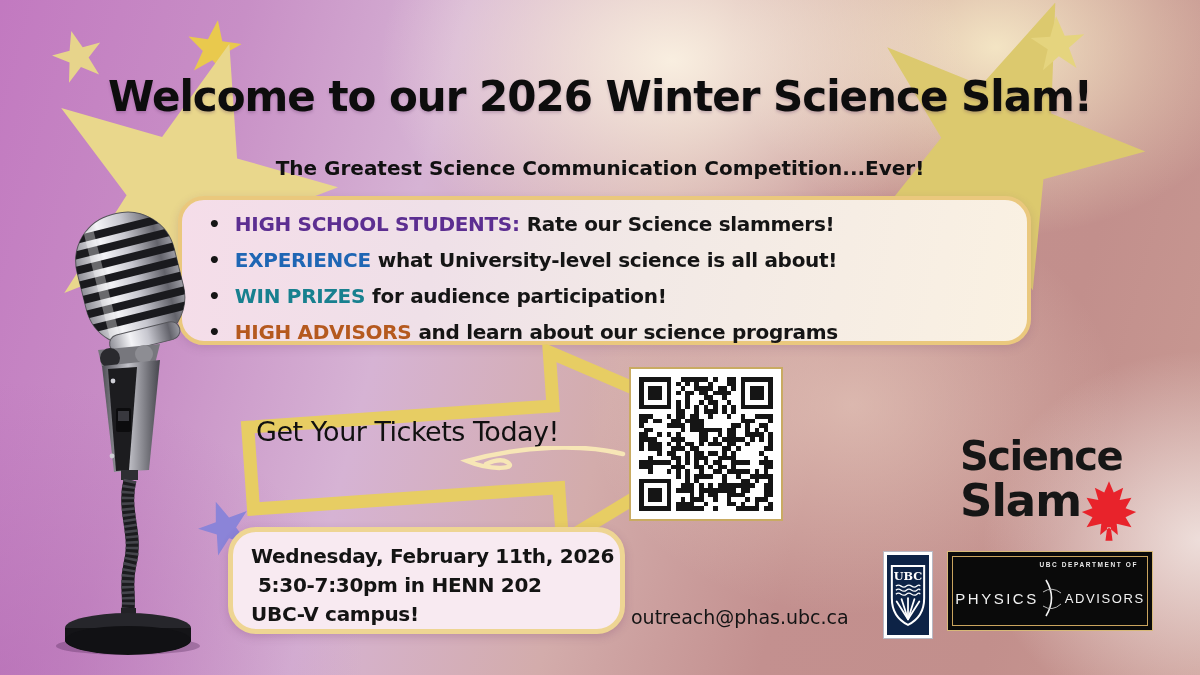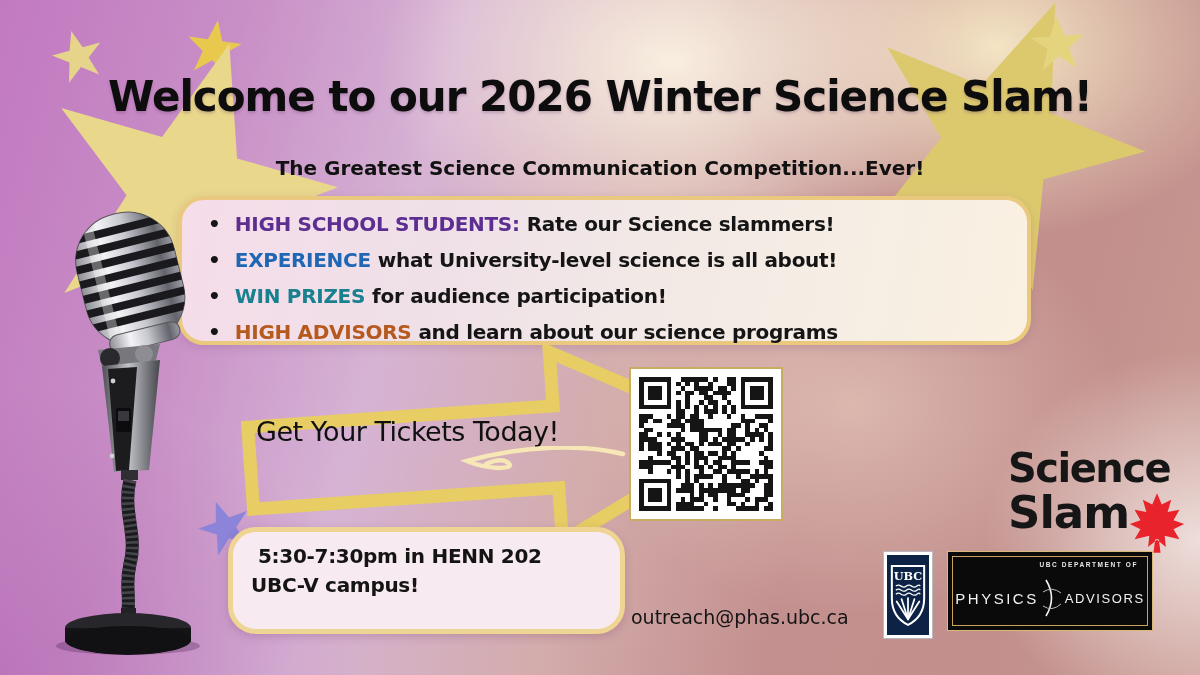--- a/index.html
+++ b/index.html
@@ -57,21 +57,21 @@
     left:228px;top:527px;width:397px;height:107px;z-index:6;box-sizing:border-box;
     border:5px solid #eed593;border-radius:28px;background:#f8eaf1;
     box-shadow:0 3px 8px rgba(120,60,110,.25);
     padding:10px 0 0 18px;
   }
   .date-line{font-size:20px;font-weight:800;letter-spacing:-.3px;color:#141414;line-height:29px;white-space:nowrap;}
   .date-line.indent{padding-left:7px;}
   
   .email{left:631px;top:606px;z-index:5;font-size:19px;font-weight:400;color:#141414;}
   
-  .ss-logo{left:960px;top:448px;z-index:5;color:#161616;line-height:1;margin-left:48px;}
+  .ss-logo{left:960px;top:436px;z-index:5;color:#161616;line-height:1;}
   .ss-line1{font-size:40px;font-weight:800;letter-spacing:-1.5px;}
   .ss-line2{font-size:45px;font-weight:800;letter-spacing:-1px;margin-top:2px;}
   .ss-leaf{position:absolute;left:118px;top:44px;width:62px;height:62px;}
   
   .ubc-box{
     left:884px;top:552px;width:48px;height:86px;z-index:5;box-sizing:border-box;
     border:3px solid #fff;box-shadow:0 0 0 1px #b9b9c4;
     display:flex;align-items:center;justify-content:center;
   }
   
@@ -635,20 +635,21 @@
           <rect x="2" y="28" width="1" height="1"></rect>
           <rect x="3" y="28" width="1" height="1"></rect>
           <rect x="4" y="28" width="1" height="1"></rect>
           <rect x="5" y="28" width="1" height="1"></rect>
           <rect x="6" y="28" width="1" height="1"></rect>
         </g>
       </svg>
   </div>
 
   <div class="abs date-box">
+    <div class="date-line">Wednesday, February 11th, 2026</div>
     <div class="date-line indent">5:30-7:30pm in HENN 202</div>
     <div class="date-line">UBC-V campus!</div>
   </div>
 
   <div class="abs email">outreach@phas.ubc.ca</div>
 
   <div class="abs ss-logo">
     <div class="ss-line1">Science</div>
     <div class="ss-line2">Slam</div>
     <svg class="ss-leaf" viewBox="0 0 100 105">

